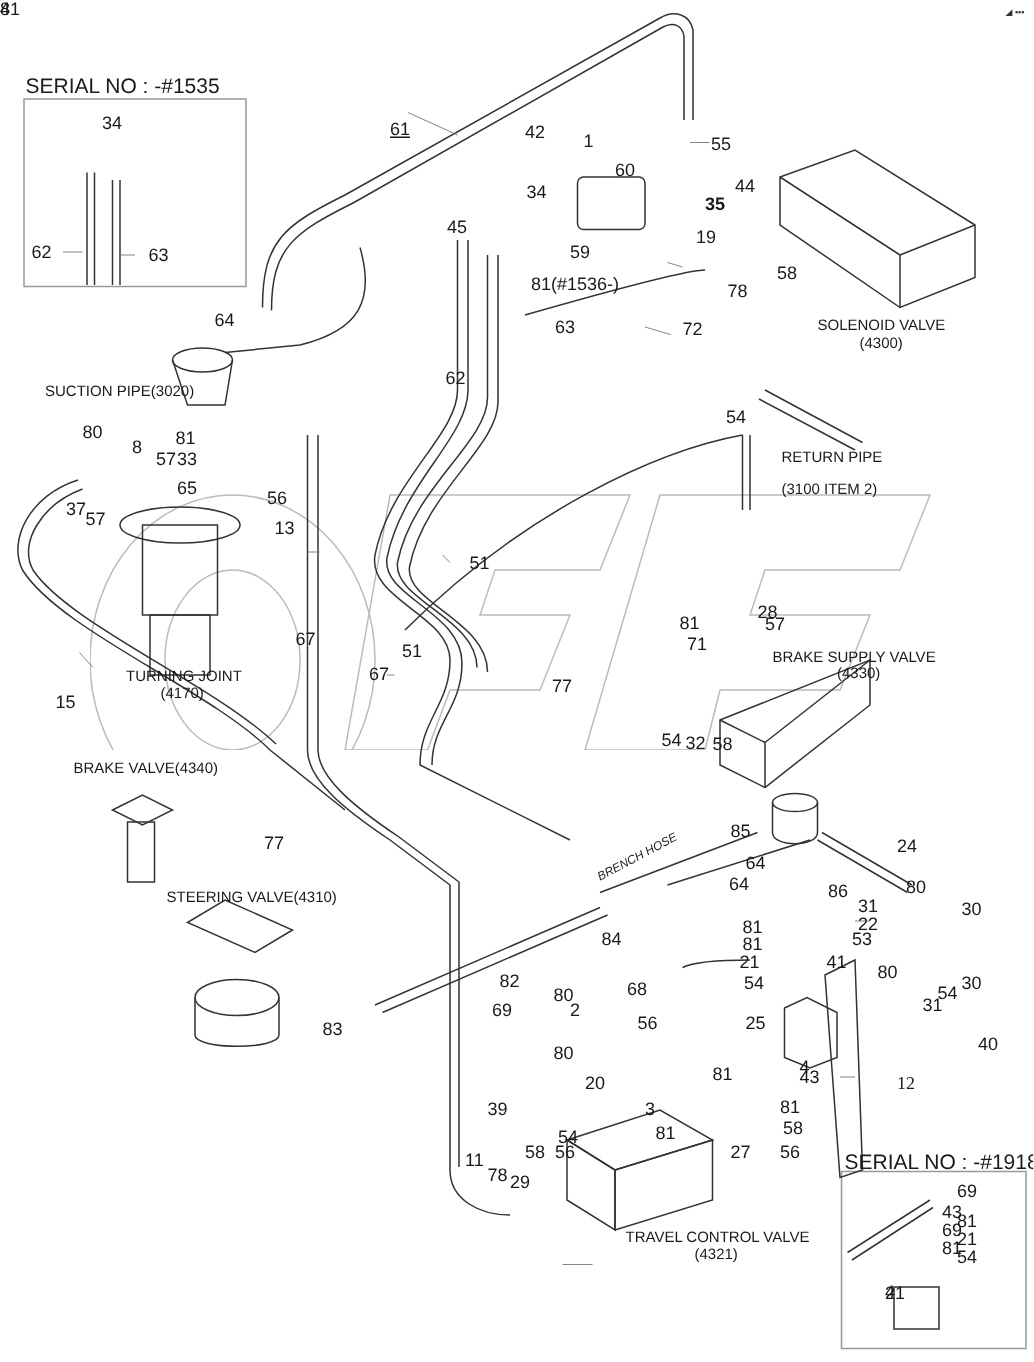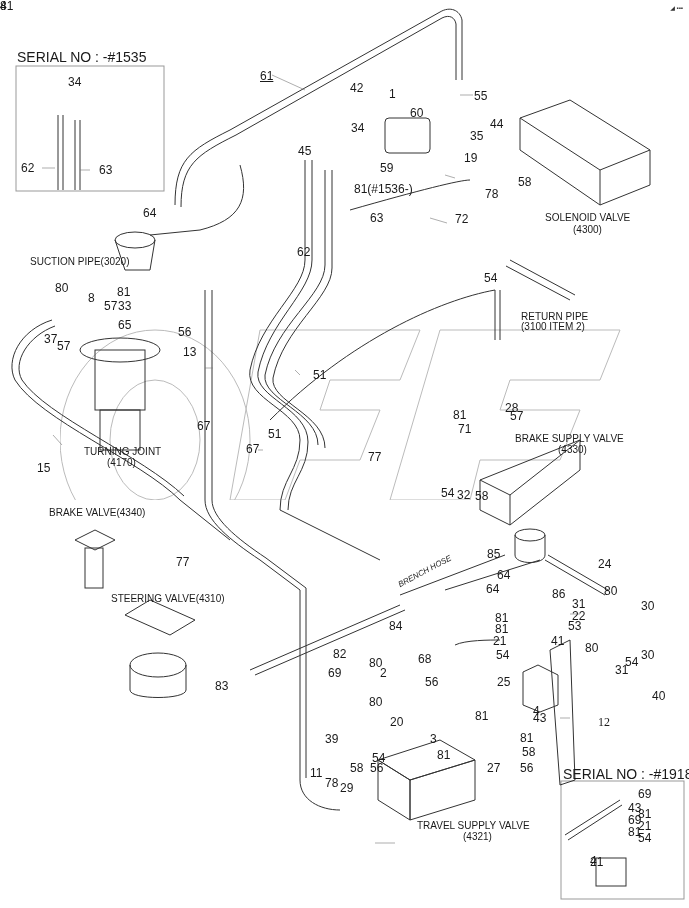--- a/index.html
+++ b/index.html
@@ -137,43 +137,43 @@
 
   <span class="lbl" style="left:638px;top:788px">69</span>
   <span class="lbl" style="left:638px;top:808px">81</span>
   <span class="lbl" style="left:638px;top:820px">21</span>
   <span class="lbl" style="left:638px;top:832px">54</span>
   <span class="lbl" style="left:590px;top:855px">4</span>
 
   <span class="cap" style="left:30px;top:256px">SUCTION PIPE(3020)</span>
   <span class="cap" style="left:545px;top:212px">SOLENOID VALVE</span>
   <span class="cap" style="left:573px;top:224px">(4300)</span>
-  <span class="cap" style="left:521px;top:311px">RETURN PIPE</span>
+  <span class="cap" style="left:521px;top:300px">RETURN PIPE</span>
   <span class="cap" style="left:521px;top:321px">(3100 ITEM 2)</span>
   <span class="cap" style="left:84px;top:446px">TURNING JOINT</span>
   <span class="cap" style="left:107px;top:457px">(4170)</span>
   <span class="cap" style="left:515px;top:433px">BRAKE SUPPLY VALVE</span>
   <span class="cap" style="left:558px;top:444px">(4330)</span>
   <span class="cap" style="left:49px;top:507px">BRAKE VALVE(4340)</span>
   <span class="cap" style="left:111px;top:593px">STEERING VALVE(4310)</span>
-  <span class="cap" style="left:417px;top:820px">TRAVEL SUPPLY VALVE</span>
+  <span class="cap" style="left:417px;top:820px">TRAVEL CONTROL VALVE</span>
   <span class="cap" style="left:463px;top:831px">(4321)</span>
 
   <span class="brench" style="left:401px;top:580px">BRENCH HOSE</span>
 
   <div id="callouts">
-      <span class="lbl" style="left: 260px; top: 70px; text-decoration: underline;">61</span>
+      <span class="lbl" style="left: 260px; top: 80px; text-decoration: underline;">61</span>
       <span class="lbl" style="left: 350px; top: 82px;">42</span>
       <span class="lbl" style="left: 389px; top: 88px;">1</span>
       <span class="lbl" style="left: 474px; top: 90px;">55</span>
       <span class="lbl" style="left: 298px; top: 145px;">45</span>
       <span class="lbl" style="left: 351px; top: 122px;">34</span>
       <span class="lbl" style="left: 410px; top: 107px;">60</span>
       <span class="lbl" style="left: 490px; top: 118px;">44</span>
-      <span class="lbl" style="left: 470px; top: 130px;">35</span>
+      <span class="lbl" style="left: 470px; top: 130px; font-weight: bold;">35</span>
       <span class="lbl" style="left: 380px; top: 162px;">59</span>
       <span class="lbl" style="left: 354px; top: 183px;">81(#1536-)</span>
       <span class="lbl" style="left: 464px; top: 152px;">19</span>
       <span class="lbl" style="left: 518px; top: 176px;">58</span>
       <span class="lbl" style="left: 485px; top: 188px;">78</span>
       <span class="lbl" style="left: 143px; top: 207px;">64</span>
       <span class="lbl" style="left: 370px; top: 212px;">63</span>
       <span class="lbl" style="left: 455px; top: 213px;">72</span>
       <span class="lbl" style="left: 297px; top: 246px;">62</span>
       <span class="lbl" style="left: 484px; top: 272px;">54</span>
@@ -205,21 +205,21 @@
       <span class="lbl" style="left: 598px; top: 558px;">24</span>
       <span class="lbl" style="left: 497px; top: 569px;">64</span>
       <span class="lbl" style="left: 486px; top: 583px;">64</span>
       <span class="lbl" style="left: 552px; top: 588px;">86</span>
       <span class="lbl" style="left: 604px; top: 585px;">80</span>
       <span class="lbl" style="left: 572px; top: 598px;">31</span>
       <span class="lbl" style="left: 641px; top: 600px;">30</span>
       <span class="lbl" style="left: 495px; top: 612px;">81</span>
       <span class="lbl" style="left: 572px; top: 610px;">22</span>
       <span class="lbl" style="left: 568px; top: 620px;">53</span>
-      <span class="lbl" style="left: 389px; top: 620px; text-align: right;">84</span>
+      <span class="lbl" style="left: 401px; top: 620px; text-align: right;">84</span>
       <span class="lbl" style="left: 333px; top: 648px;">82</span>
       <span class="lbl" style="left: 495px; top: 623px;">81</span>
       <span class="lbl" style="left: 493px; top: 635px;">21</span>
       <span class="lbl" style="left: 551px; top: 635px;">41</span>
       <span class="lbl" style="left: 585px; top: 642px;">80</span>
       <span class="lbl" style="left: 641px; top: 649px;">30</span>
       <span class="lbl" style="left: 625px; top: 656px;">54</span>
       <span class="lbl" style="left: 328px; top: 667px;">69</span>
       <span class="lbl" style="left: 369px; top: 657px;">80</span>
       <span class="lbl" style="left: 380px; top: 667px;">2</span>

